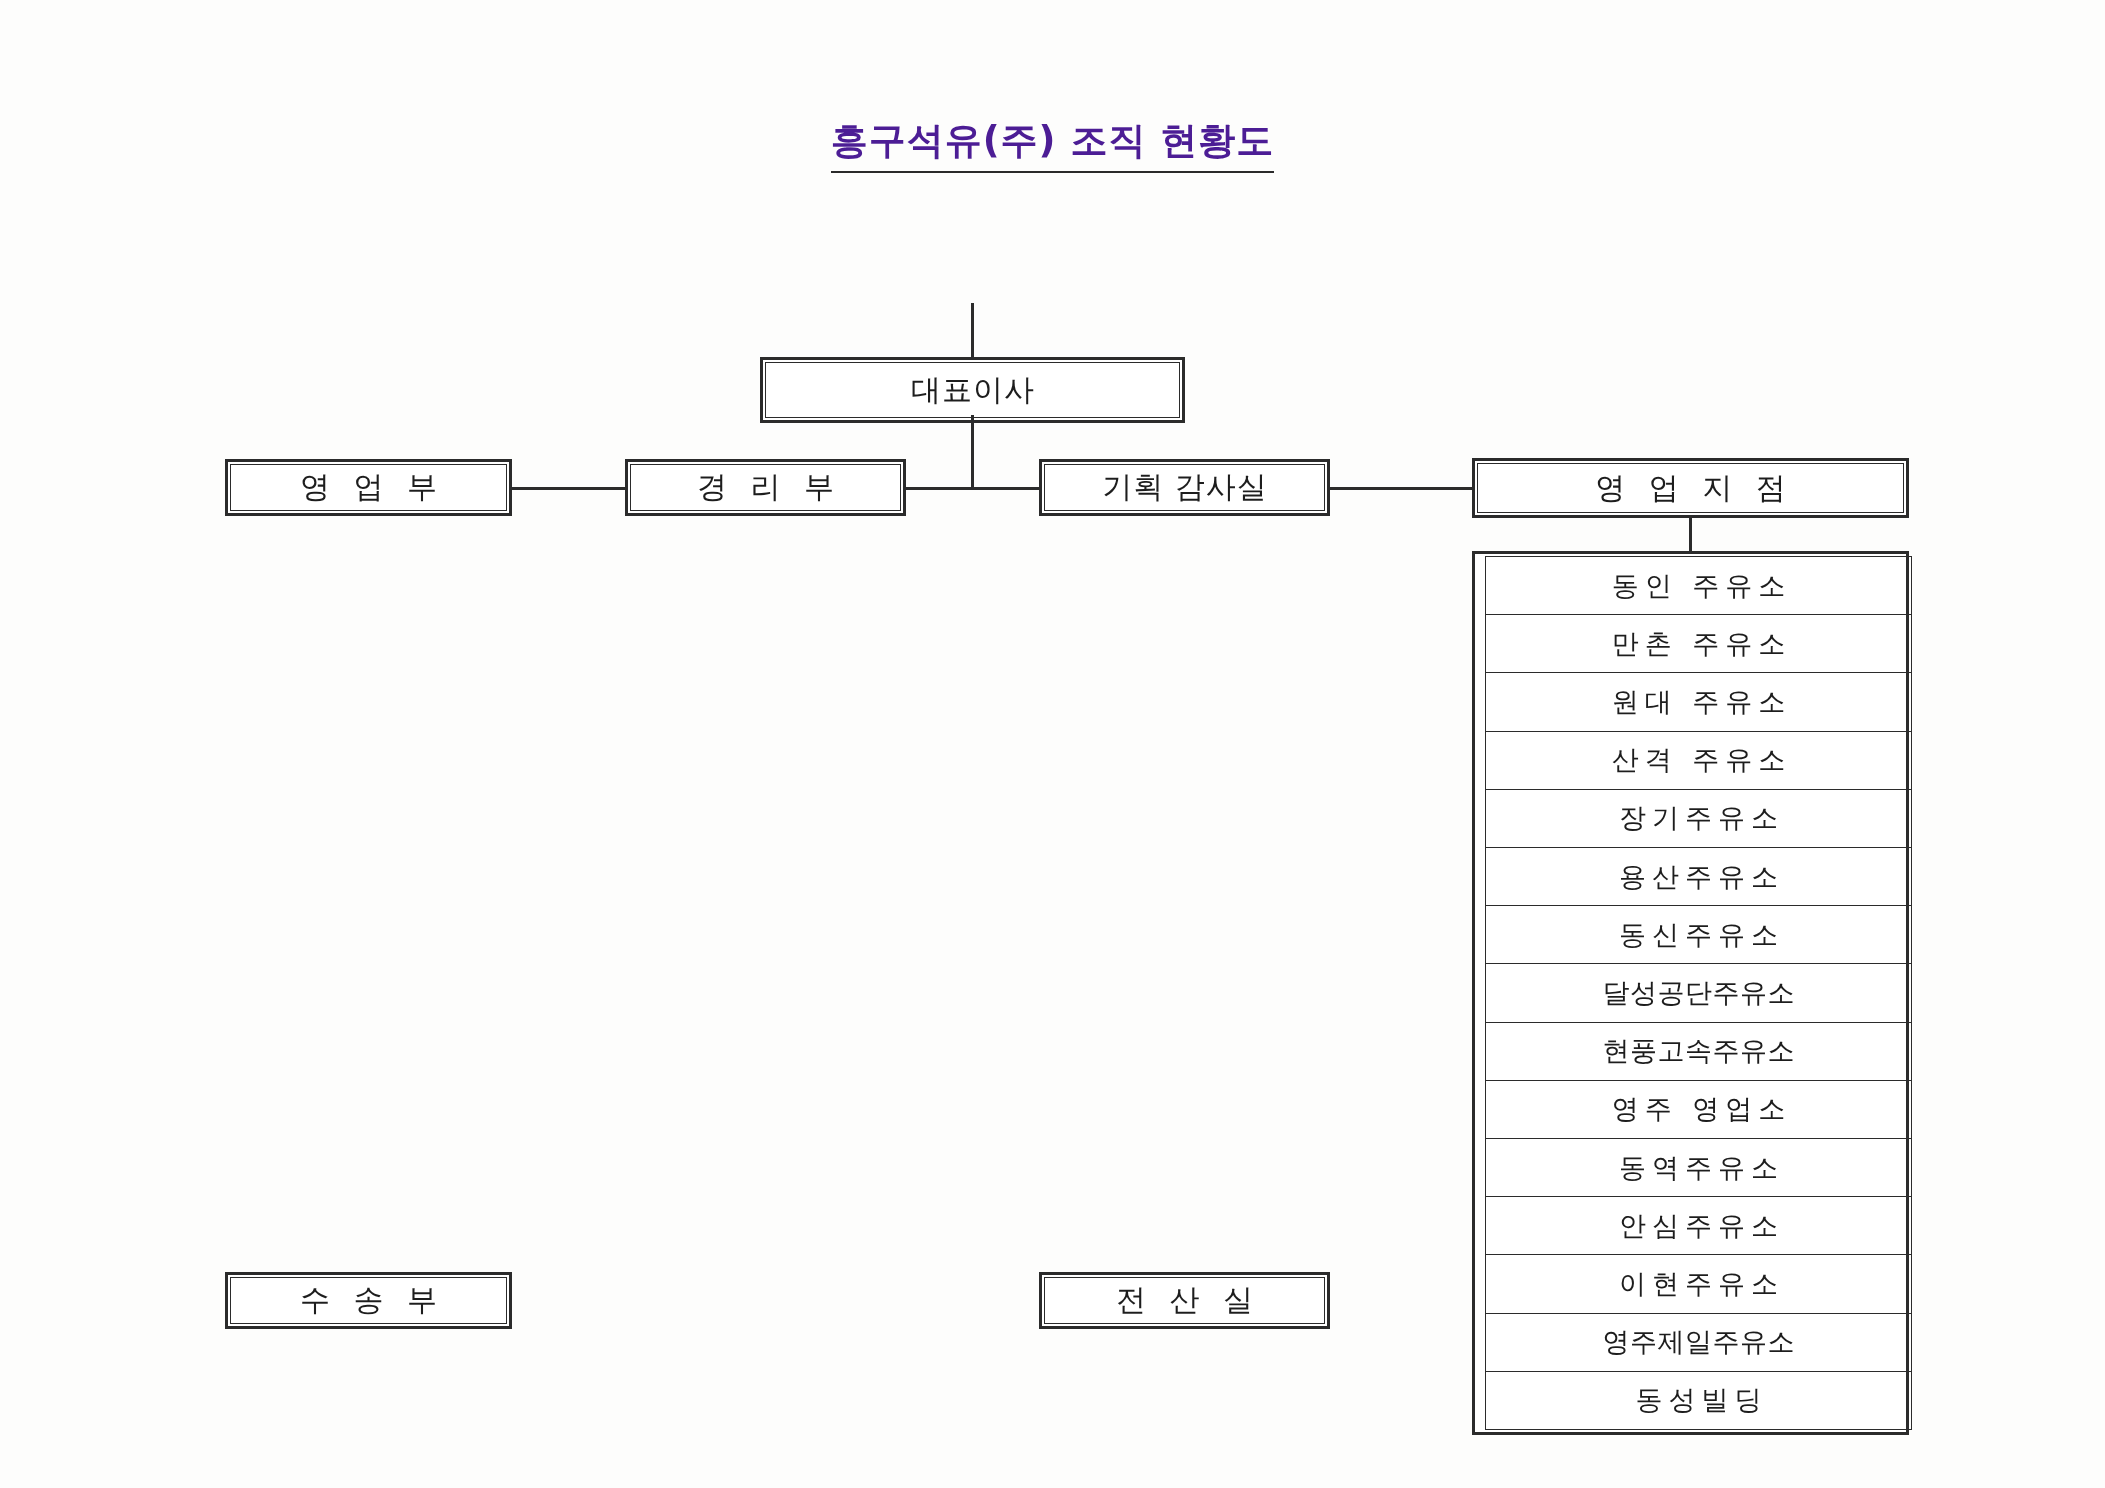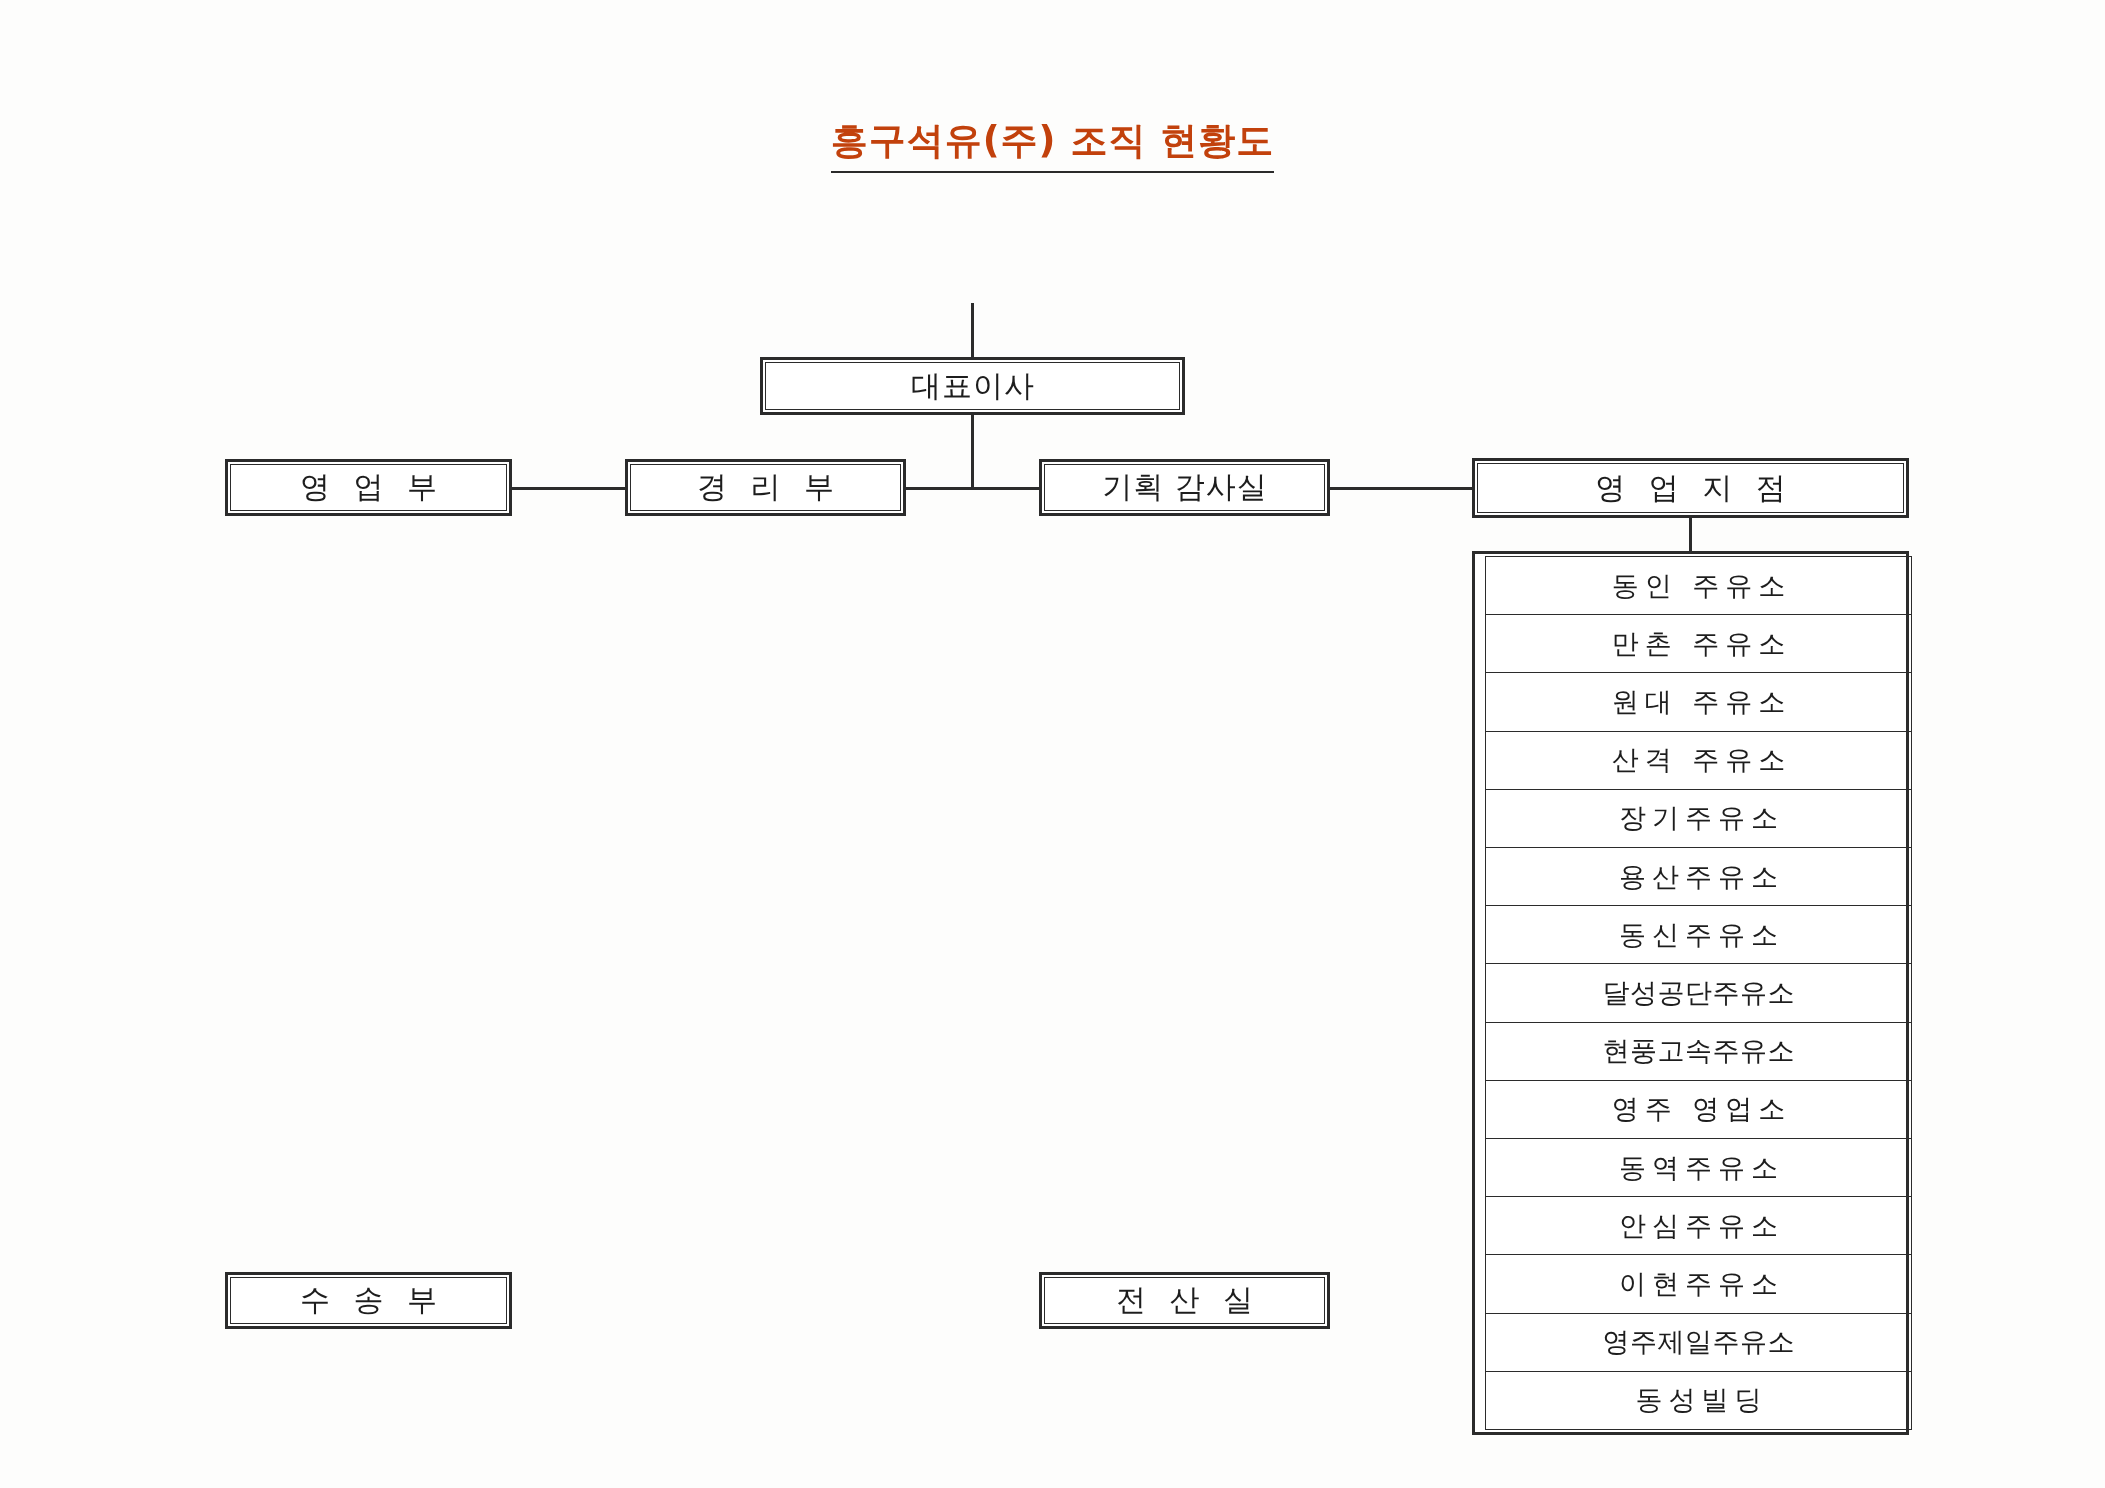--- a/index.html
+++ b/index.html
@@ -20,21 +20,21 @@
   
   #chart-title {
     position: absolute;
     left: 0;
     top: 116px;
     width: 2105px;
     text-align: center;
     font-size: 37px;
     font-weight: 700;
     letter-spacing: 1px;
-    color: #c2410c;
+    color: #4c1d95;
     white-space: nowrap;
   }
   #chart-title span.t {
     display: inline-block;
     padding-bottom: 5px;
     border-bottom: 2.5px solid #2a2a2a;
   }
 
   
   .dbox {
@@ -117,21 +117,21 @@
 
 <div id="page">
 
   <div id="chart-title">
     <span class="t">흥구석유(주) 조직 현황도</span>
   </div>
 
 
   <div class="vline" style="left:971px; top:303px; height:54px;"></div>
 
-  <div class="dbox" style="left:760px; top:357px; width:425px; height:58px;">
+  <div class="dbox" style="left:760px; top:357px; width:425px; height:66px;">
     <div class="inner">
       <span class="lbl tight">대표이사</span>
     </div>
   </div>
 
   <div class="vline" style="left:971px; top:415px; height:73px;"></div>
 
   <div class="hline" style="left:512px; top:487px; width:113px;"></div>
   <div class="hline" style="left:906px; top:487px; width:133px;"></div>
   <div class="hline" style="left:1330px; top:487px; width:142px;"></div>

